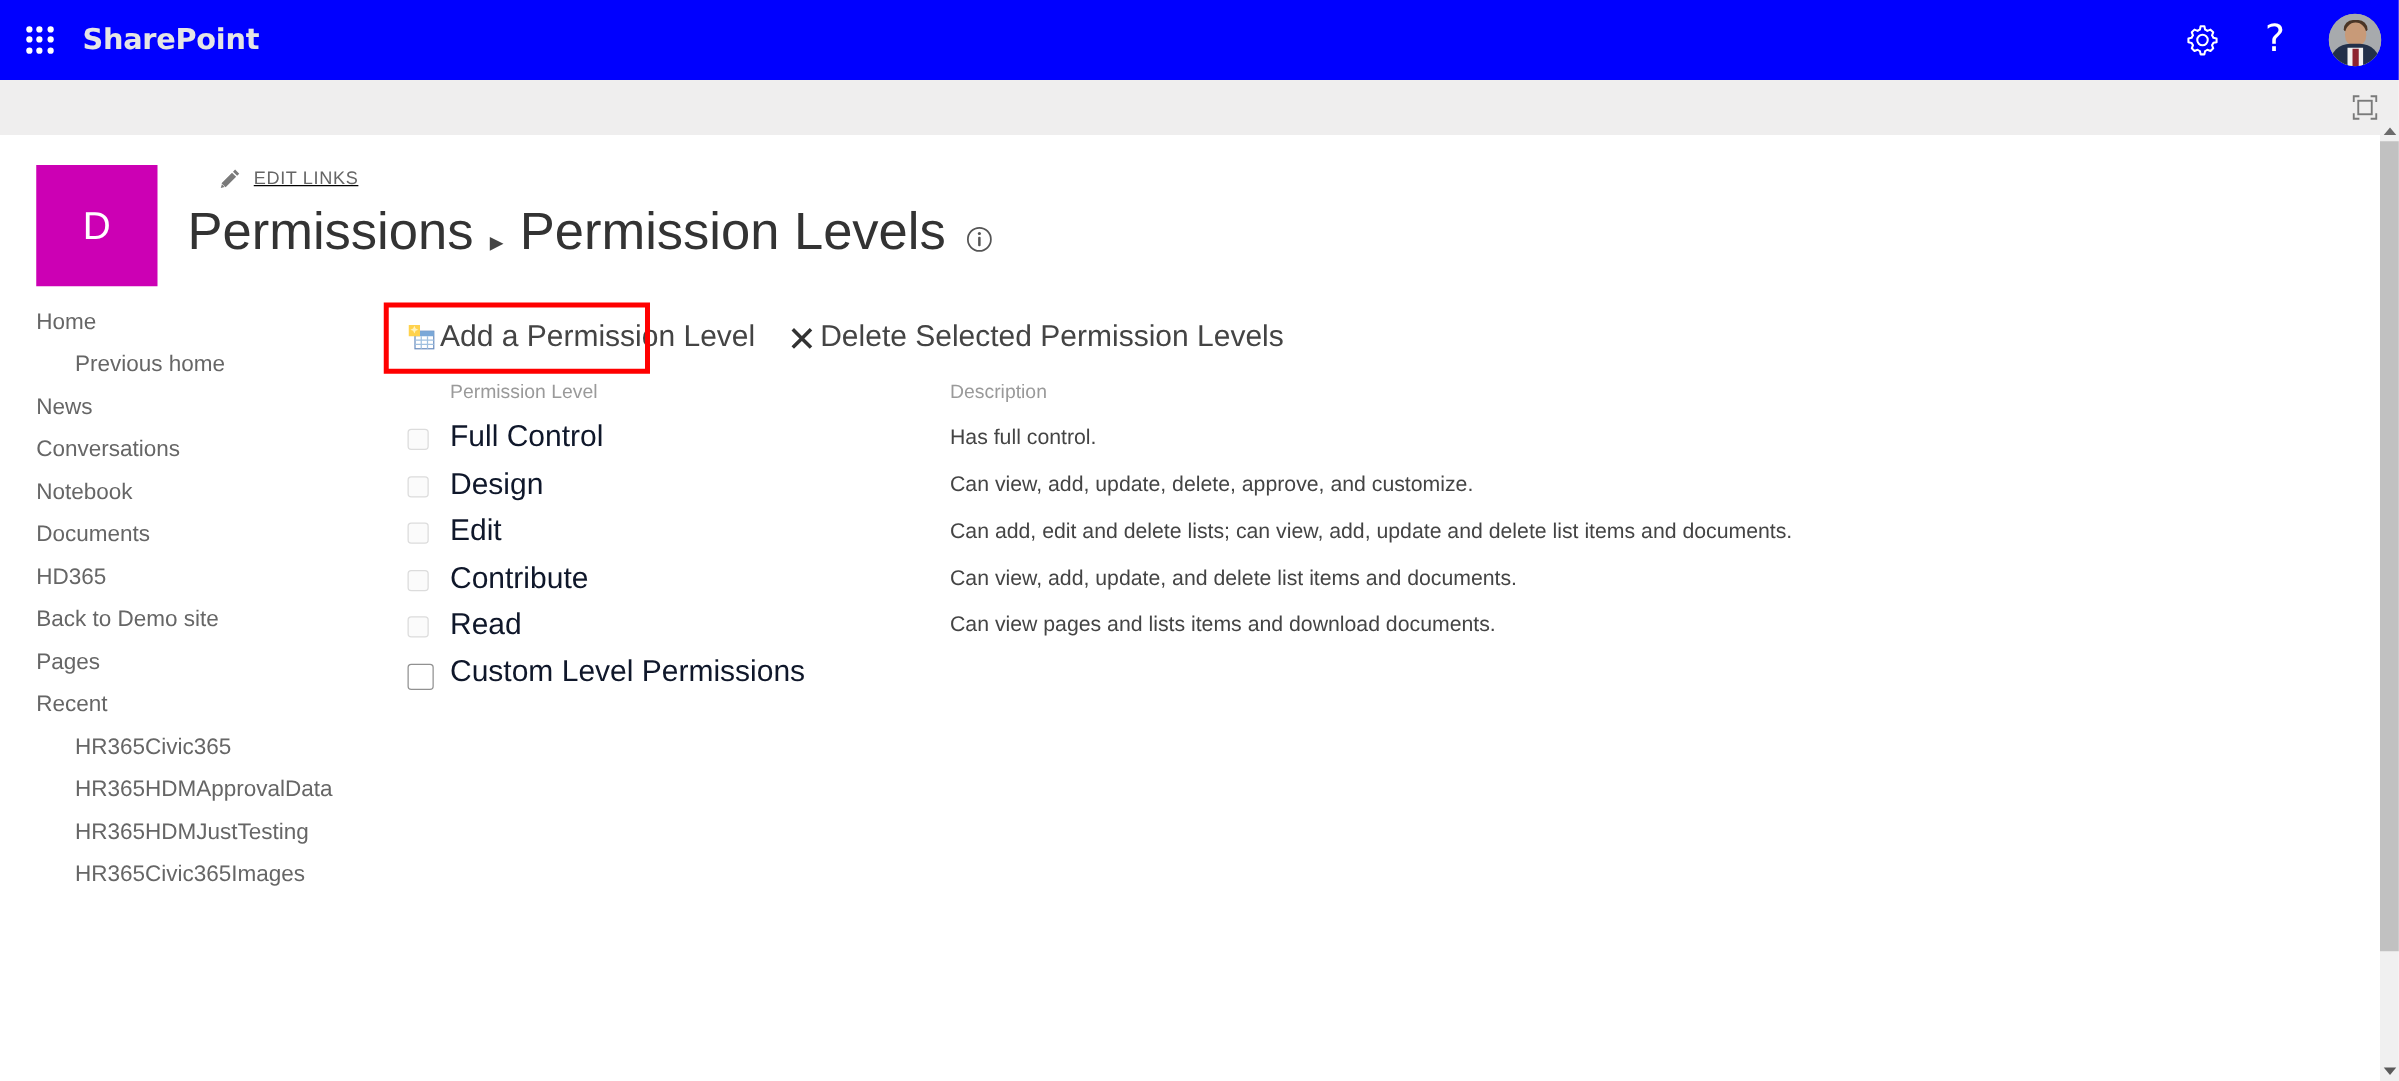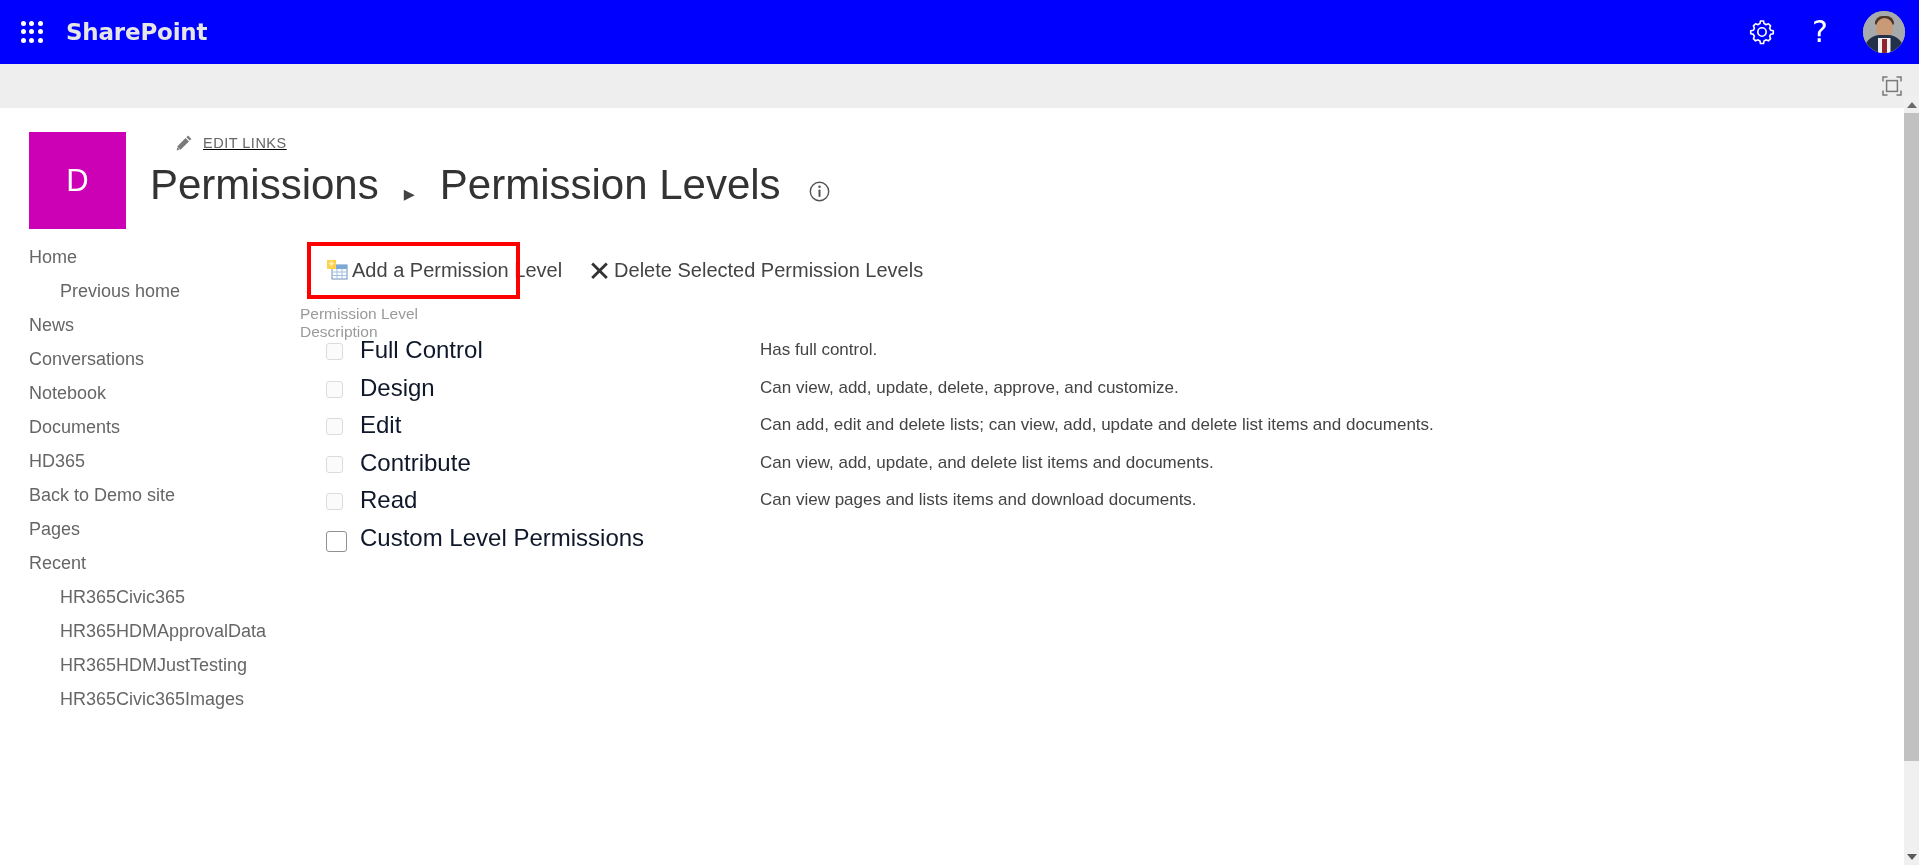--- a/index.html
+++ b/index.html
@@ -141,21 +141,21 @@
     position:absolute; left:175px; top:26px;
     display:flex; align-items:center;
     gap:10px; cursor:pointer;text-decoration:underline;
   }
   .edit-links .txt{
     color:#666666; font-size:14.5px;
     letter-spacing:0.5px;
   }
   .title-row{
     position:absolute; left:150px; top:48px;
-    display:flex; align-items:flex-end; gap:12px;
+    display:flex; align-items:flex-end; gap:0px;
   }
   .title-seg{
     font-size:42px;
     color:#333333;
     font-weight:normal;
     line-height:58px;
     font-family:"Liberation Sans", sans-serif;
     white-space:nowrap;
   }
   .title-seg.link{ cursor:pointer; }
@@ -202,21 +202,21 @@
     position:relative;
     height:60px;
     padding-left:7px;
     display:flex; align-items:center;
   }
   .tb-btn{
     display:flex; align-items:center;
     height:34px;
     cursor:pointer;
     color:#444444;
-    font-size:20px;
+    font-size:24px;
     white-space:nowrap;
   }
   .tb-btn.first{ margin-left:19px; }
   .tb-btn.second{ margin-left:26px; }
   .tb-icon{
     width:22px; height:22px;
     margin-right:4px;
     position:relative;
     flex:none;
     display:flex; align-items:center; justify-content:center;
@@ -234,21 +234,20 @@
     position:relative;
     margin-top:5px;
     width:100%;
   }
   .th-row{
     display:flex;
     height:34px;
     align-items:flex-start;
     color:#9a9a9a;
     font-size:15.5px;
-    flex-direction:column;
   }
   .col-check{ width:60px; flex:none; }
   .col-name { width:400px; flex:none; }
   .col-desc { flex:1; }
   .tr-row{
     display:flex;
     align-items:flex-start;
     height:37.5px;
   }
   .tr-row .col-check{

